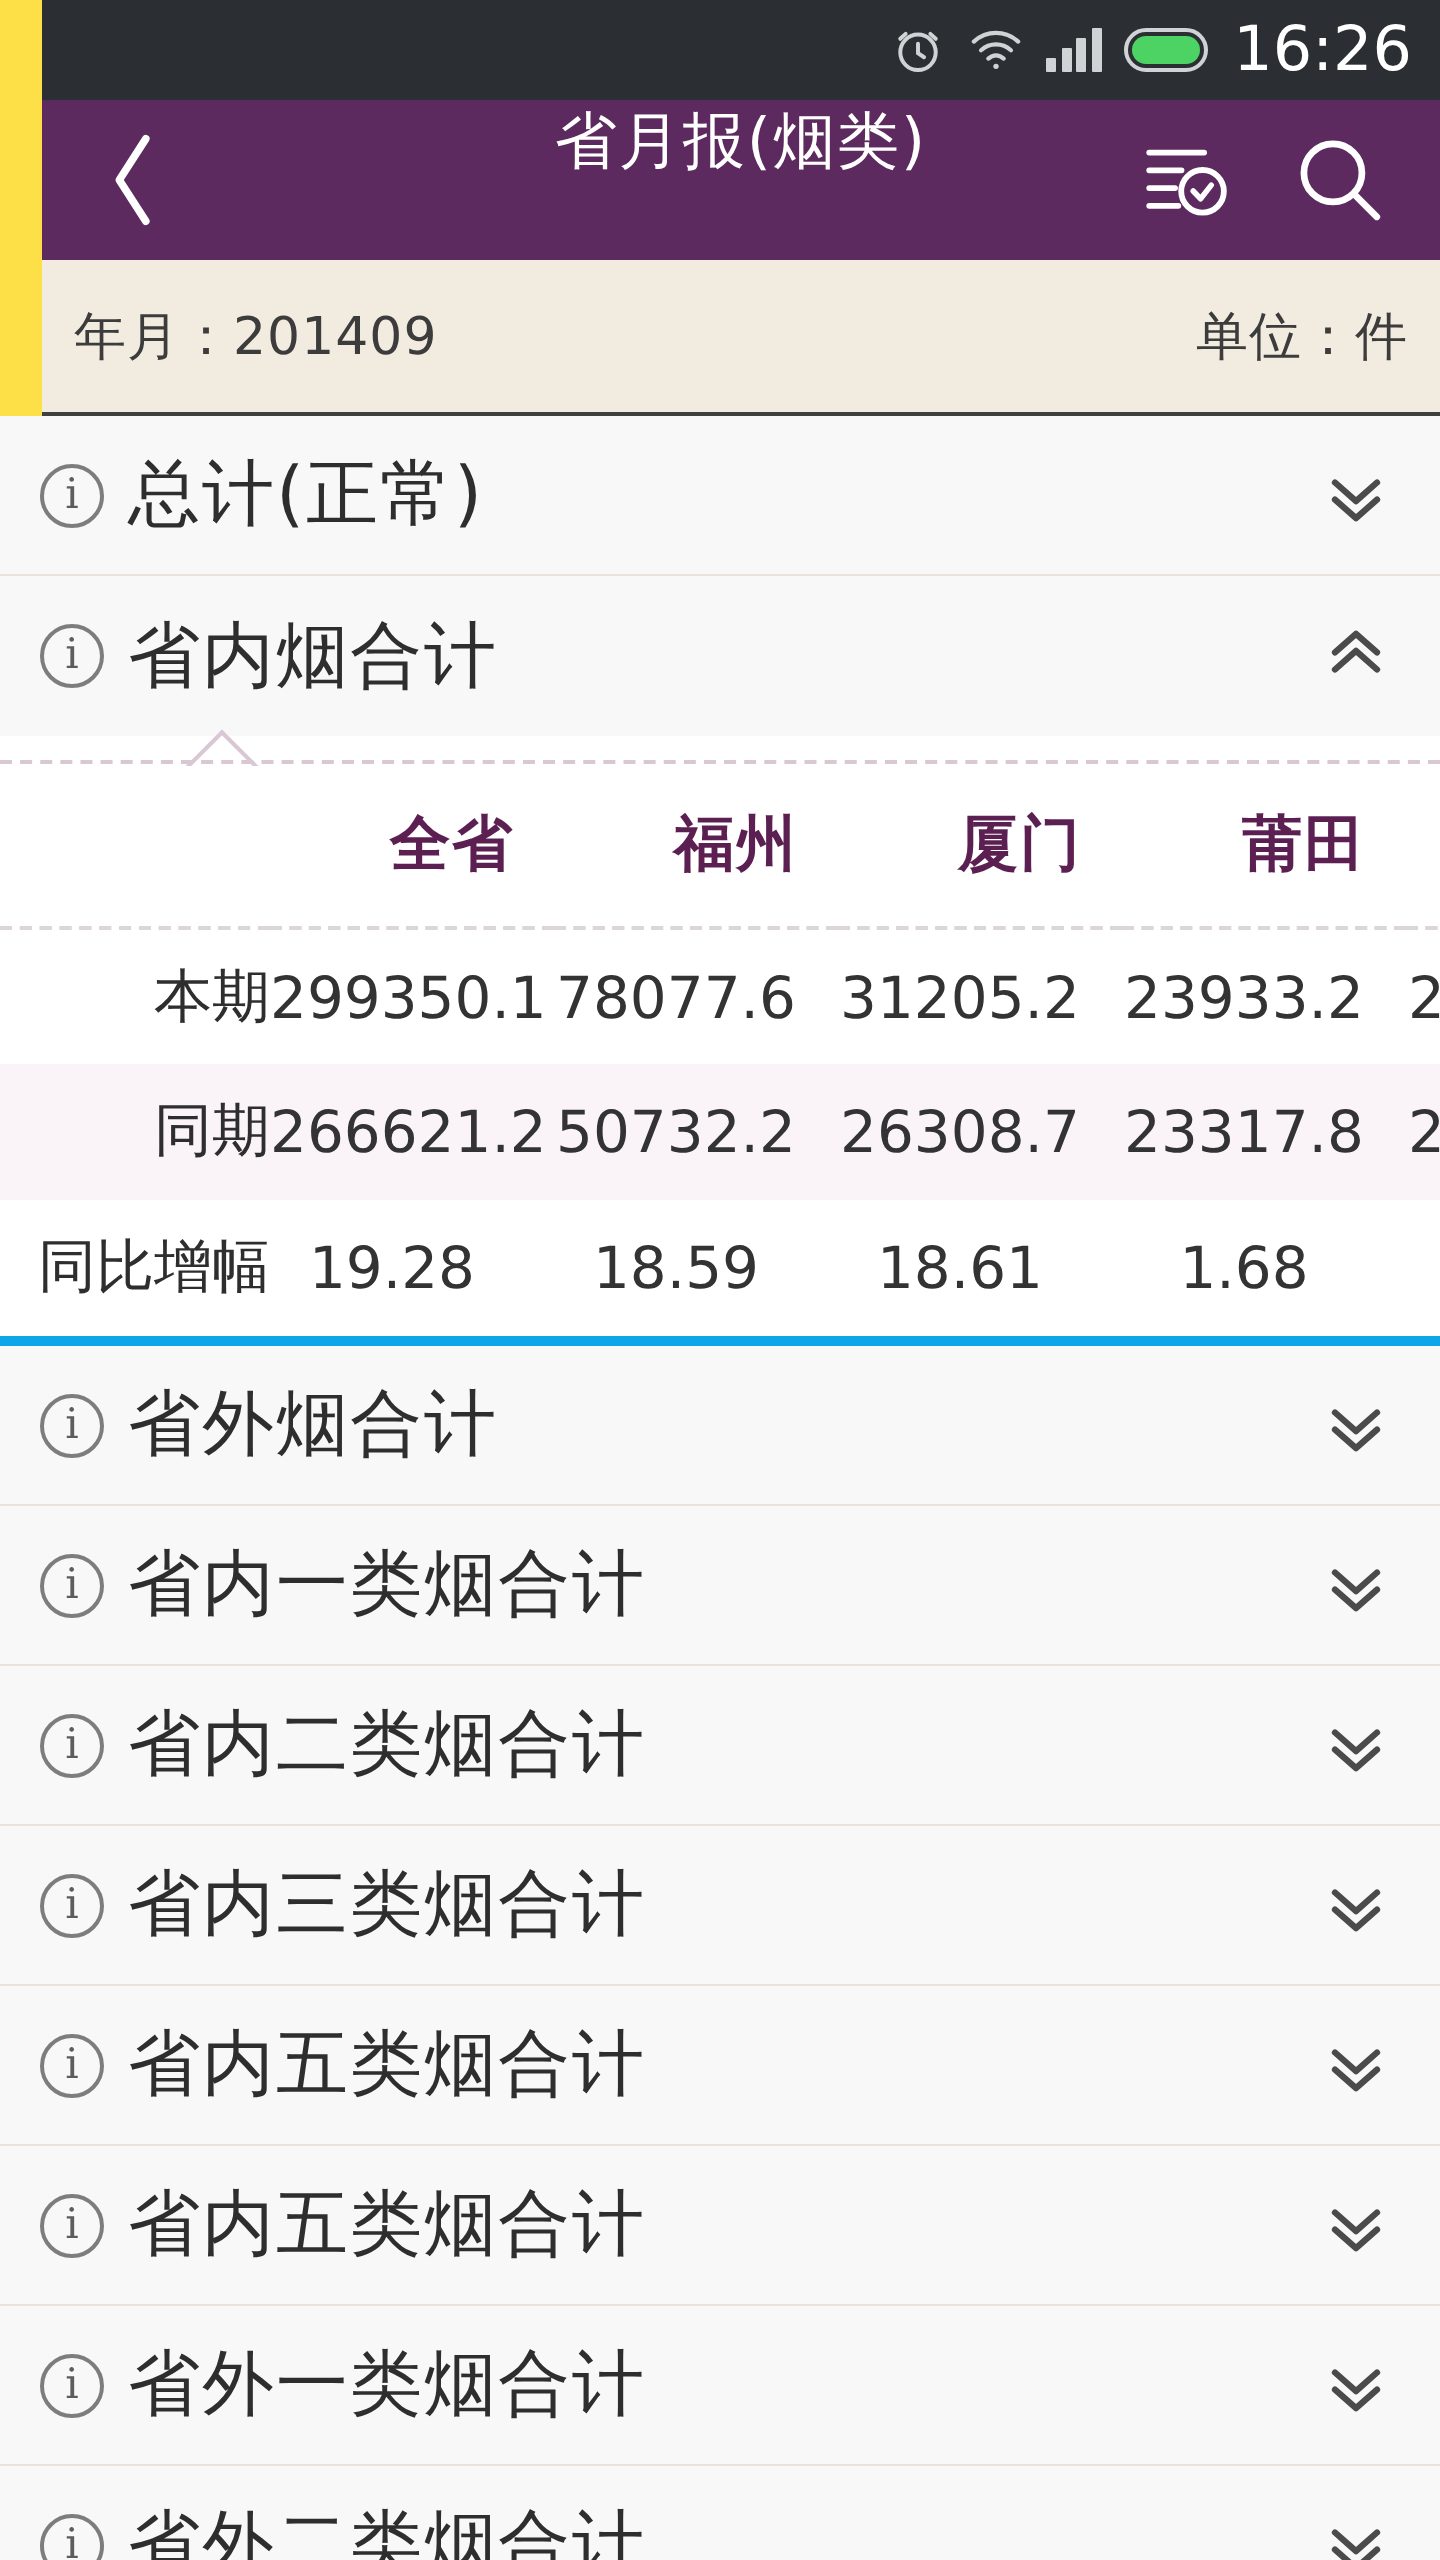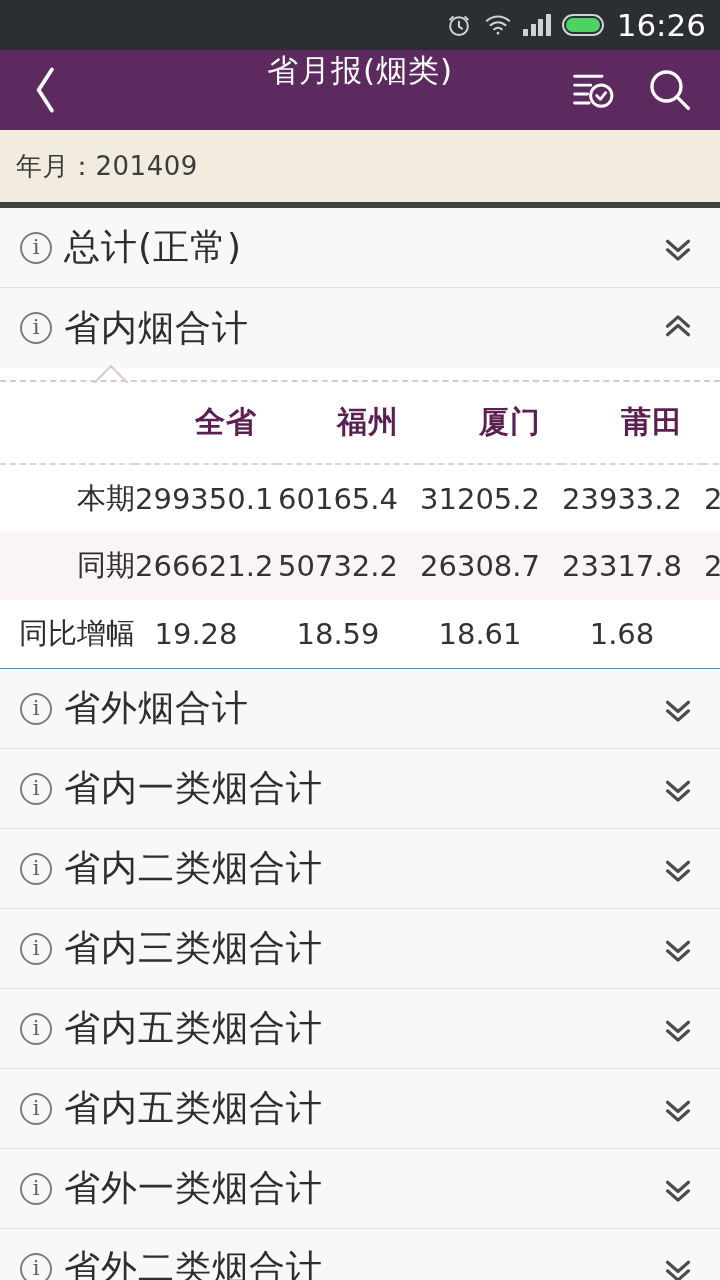--- a/index.html
+++ b/index.html
@@ -11,20 +11,21 @@
     background: #ffffff;
     font-family: "DejaVu Sans", "Liberation Sans", sans-serif;
   }
 
   #app {
     width: 720px;
     height: 1280px;
     position: relative;
     overflow: hidden;
     background: #fde047;
+    padding-left: 21px;
   }
 
   
   .status-bar {
     height: 50px;
     background: #2b2f33;
     display: flex;
     align-items: center;
     justify-content: flex-end;
     padding-right: 14px;
@@ -100,21 +101,21 @@
   }
 
   
   .metabar {
     height: 78px;
     background: #f2ece0;
     display: flex;
     align-items: center;
     justify-content: space-between;
     padding: 0 16px;
-    border-bottom: 6px solid #404040;
+    border-bottom: 2px solid #404040;
   }
   .metabar span {
     font-size: 26px;
     color: #3c3c3c;
     letter-spacing: 0.5px;
   }
 
   
   .list {
     position: absolute;
@@ -191,21 +192,21 @@
     background: #ffffff;
     border-left: 2px solid #d9c7d4;
     border-top: 2px solid #d9c7d4;
     transform: rotate(45deg);
   }
 
   
   .table-wrap {
     background: #ffffff;
     overflow: hidden;
-    border-bottom: 1px solid #0ea5e9;
+    border-bottom: 5px solid #0ea5e9;
   }
   table.dt {
     border-collapse: collapse;
     table-layout: fixed;
     width: 845px;   
   }
   table.dt col.lbl { width: 135px; }
   table.dt col.num { width: 142px; }
 
   table.dt th {
@@ -292,20 +293,21 @@
         <svg width="46" height="46" viewBox="0 0 26 26" fill="none" stroke="#ffffff" stroke-width="1.9" stroke-linecap="round">
           <circle cx="11" cy="11" r="8.2"></circle>
           <path d="M17.2 17.2 23.4 23.4"></path>
         </svg>
       </div>
     </div>
   </div>
 
   <div class="metabar">
     <span>年月：201409</span>
+    <span>单位：件</span>
   </div>
 
   <div class="list">
 
     <div class="acc-row">
       <span class="info-icon">
           <b>i</b>
         </span>
       <span class="acc-label">总计(正常)</span>
       <span class="chev">
@@ -350,21 +352,21 @@
             <th>福州</th>
             <th>厦门</th>
             <th>莆田</th>
             <th>三明</th>
           </tr>
         </thead>
         <tbody>
           <tr>
             <td class="lbl">本期</td>
             <td>299350.1</td>
-            <td>60165.4</td>
+            <td>78077.6</td>
             <td>31205.2</td>
             <td>23933.2</td>
             <td>23933.2</td>
           </tr>
           <tr class="alt">
             <td class="lbl">同期</td>
             <td>266621.2</td>
             <td>50732.2</td>
             <td>26308.7</td>
             <td>23317.8</td>

